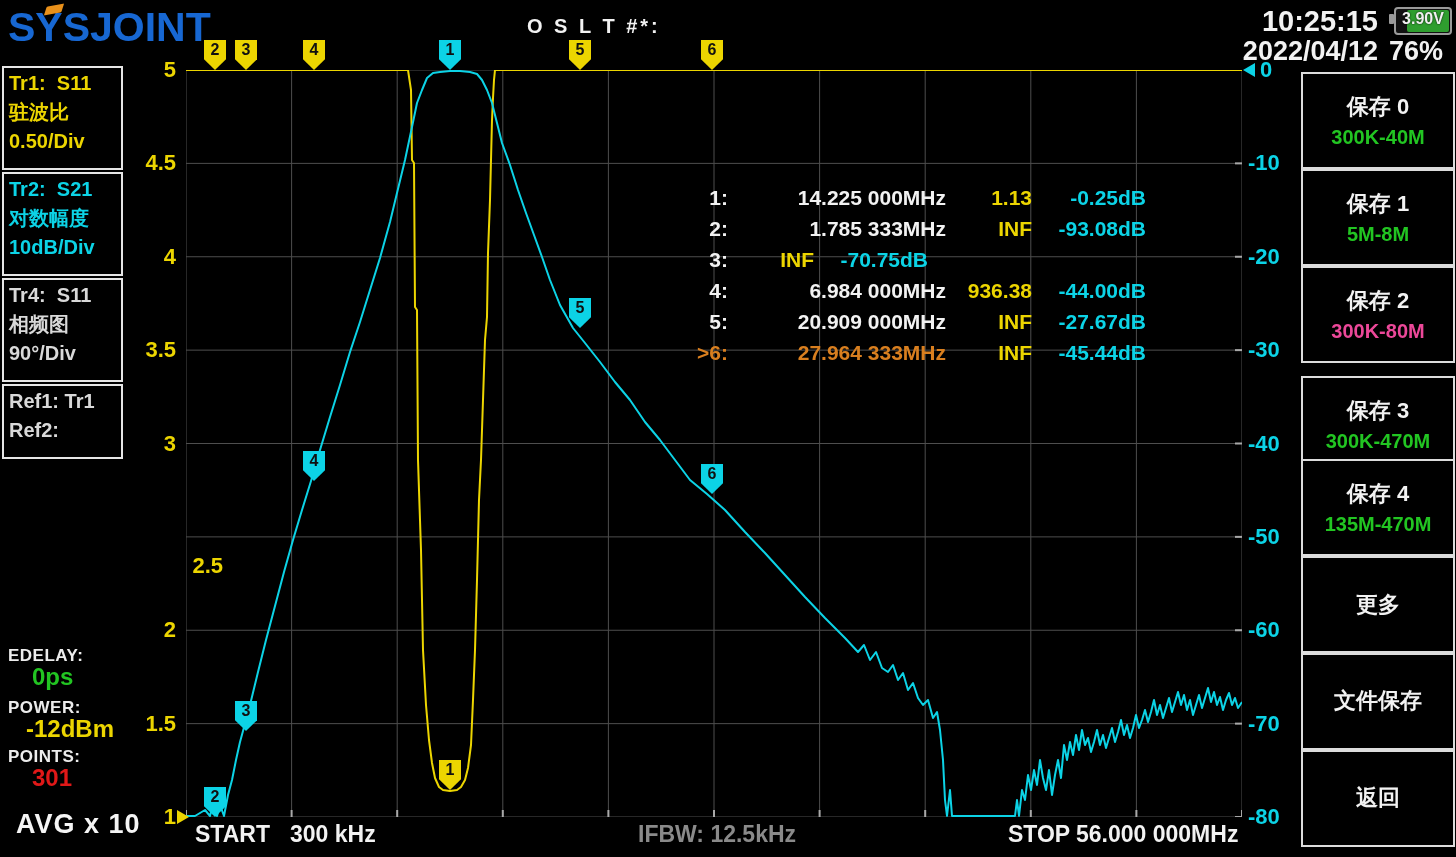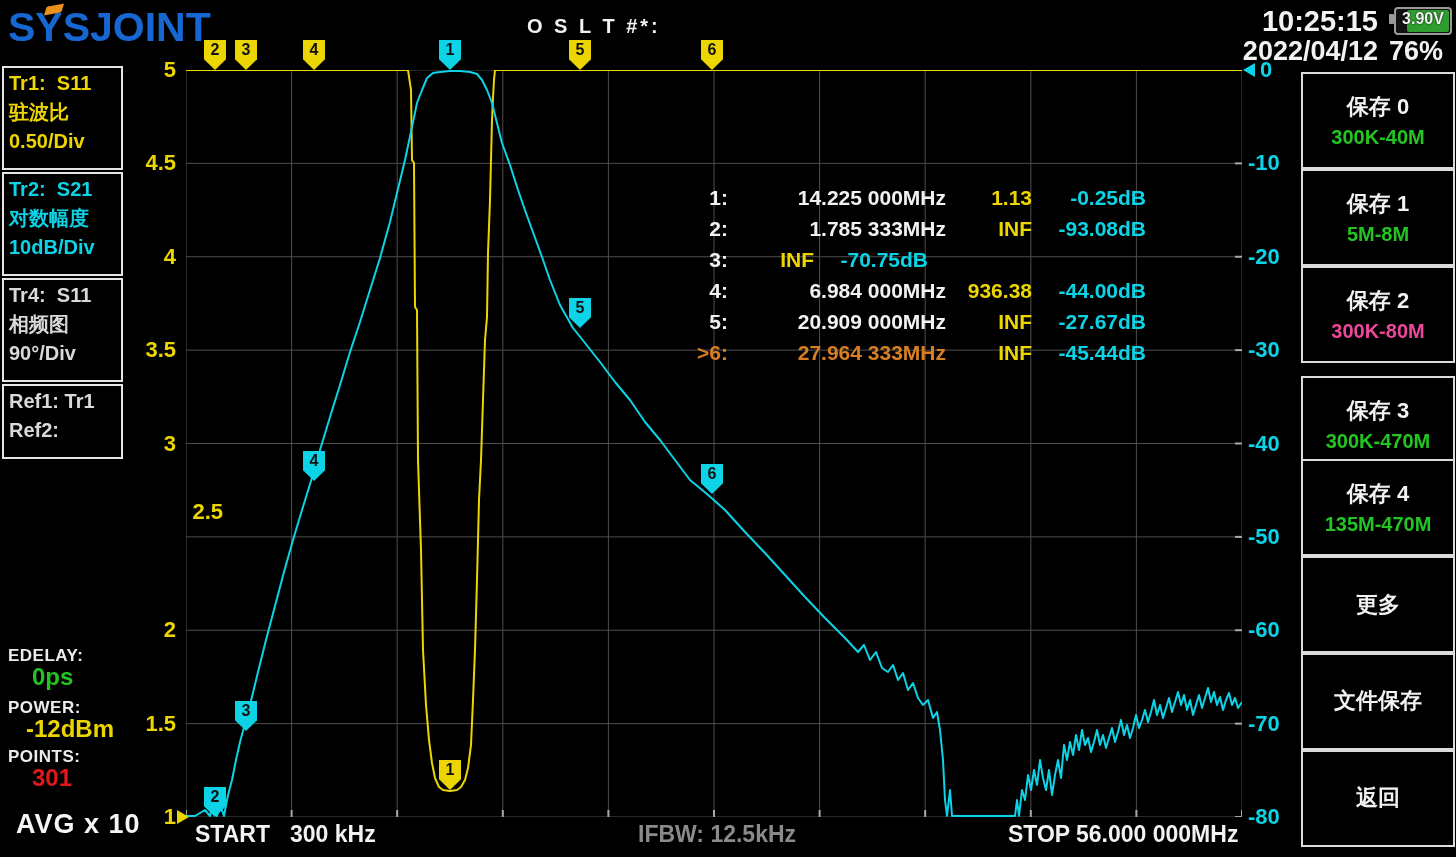--- a/index.html
+++ b/index.html
@@ -128,21 +128,21 @@
     </g>
   <polyline id="tr1-line" fill="none" stroke-width="2" stroke-linejoin="round" points="0,0 222,0 225,20 226,90 228,93 229,237 231,240 232,390 235,480 237,580 240,635 243,670 246,693 249,708 253,717 257,720 264,721 271,720 275,717 279,710 282,698 285,675 287,630 289,580 291,510 293,430 295,390 297,330 299,270 301,247 302,183 304,130 305,90 306,50 307,28 308,10 309,0 1056,0" stroke="#ecd500"></polyline>
   <polyline id="tr2-line" fill="none" stroke-width="2" stroke-linejoin="round" points="0,746 9,746 19,740 24,746 28,730 31,746 34,735 38,746 42,725 46,710 50,690 54,672 57,661 64,635 72,602 80,570 89,536 98,502 107,470 116,440 125,411 134,380 144,347 154,315 164,282 174,252 184,220 194,188 204,152 211,123 219,90 226,57 231,33 236,20 241,8 247,3 254,2 264,1 274,1 284,2 291,4 296,10 301,20 306,33 311,53 316,73 324,95 332,120 340,143 348,165 356,187 364,210 374,235 387,258 399,273 414,292 429,312 444,330 459,352 474,370 489,390 504,410 521,424 539,440 559,462 579,483 599,505 619,527 639,548 659,568 672,582 678,575 684,590 690,582 696,598 702,602 707,595 712,610 717,603 722,620 727,613 732,628 737,635 742,630 747,648 751,642 754,660 757,690 759,730 761,746 764,720 766,746 829,746 831,730 833,746 836,720 839,730 842,705 845,720 848,700 851,715 854,690 857,708 860,720 863,700 866,725 869,705 872,690 875,708 878,675 881,690 884,672 887,685 890,665 893,680 896,660 899,675 902,668 905,682 908,672 911,660 914,675 917,665 920,678 923,668 926,658 929,672 932,662 935,650 938,665 941,655 944,668 947,658 950,645 953,658 956,650 959,640 962,652 965,642 968,630 971,645 974,635 977,648 980,638 983,628 986,642 989,632 992,622 995,635 998,625 1001,640 1004,630 1007,645 1010,635 1013,625 1016,638 1019,628 1022,618 1025,632 1028,622 1031,635 1034,627 1037,640 1040,630 1043,623 1046,635 1049,628 1052,638 1056,632" stroke="#0cd3e6"></polyline>
 </svg>
 <div id="axis-left">
     <div class="axl" style="top: 57px; color: rgb(236, 213, 0);">5</div>
     <div class="axl" style="top: 150.375px; color: rgb(236, 213, 0);">4.5</div>
     <div class="axl" style="top: 243.75px; color: rgb(236, 213, 0);">4</div>
     <div class="axl" style="top: 337.125px; color: rgb(236, 213, 0);">3.5</div>
     <div class="axl" style="top: 430.5px; color: rgb(236, 213, 0);">3</div>
-    <div class="axl" style="top: 499px; color: rgb(236, 213, 0); padding-left: 47px;">2.5</div>
+    <div class="axl" style="top: 553px; color: rgb(236, 213, 0); padding-left: 47px;">2.5</div>
     <div class="axl" style="top: 617.25px; color: rgb(236, 213, 0);">2</div>
     <div class="axl" style="top: 710.625px; color: rgb(236, 213, 0); text-align: right;">1.5</div>
     <div class="axl" style="top: 804px; color: rgb(236, 213, 0);">1</div>
   </div>
 <div id="axis-right">
     <div class="axr" style="top: 57px; left: 1260px; color: rgb(12, 211, 230);">0</div>
     <div class="axr" style="top: 150.375px; left: 1248px; color: rgb(12, 211, 230);">-10</div>
     <div class="axr" style="top: 243.75px; left: 1248px; color: rgb(12, 211, 230);">-20</div>
     <div class="axr" style="top: 337.125px; left: 1248px; color: rgb(12, 211, 230);">-30</div>
     <div class="axr" style="top: 430.5px; left: 1248px; color: rgb(12, 211, 230);">-40</div>

